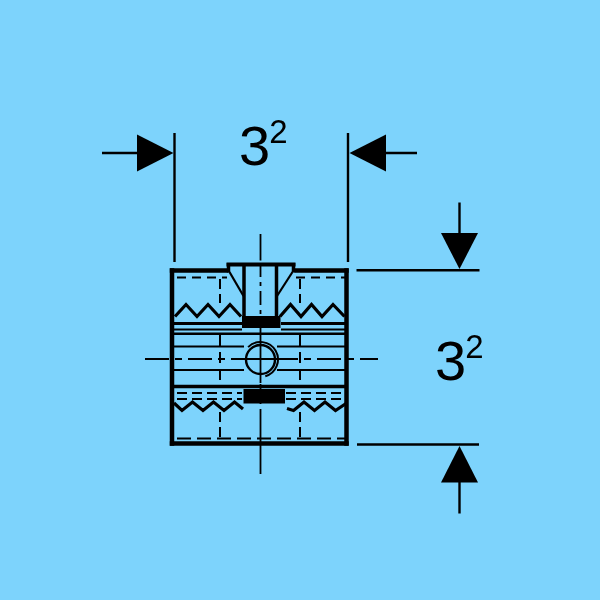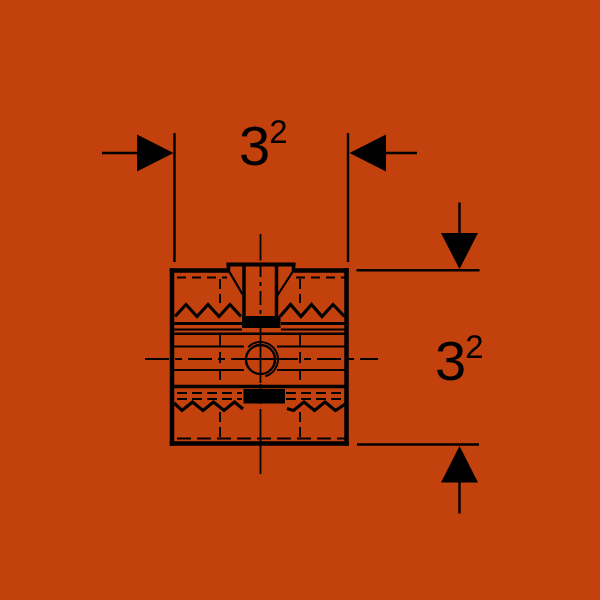--- a/index.html
+++ b/index.html
@@ -1,19 +1,19 @@
 <!DOCTYPE html>
 <html><head>
 <meta charset="utf-8">
 <style>
   html,body{margin:0;padding:0;background:#fff;}
   .stage{
     position:relative;
     width:600px;height:600px;
-    background:#c2410c;
+    background:#7dd3fc;
     font-family:"Liberation Sans", sans-serif;
     overflow:hidden;
   }
   svg{position:absolute;left:0;top:0;}
   .dim-label{
     position:absolute;
     color:#000;
     line-height:1;
     white-space:nowrap;
   }

